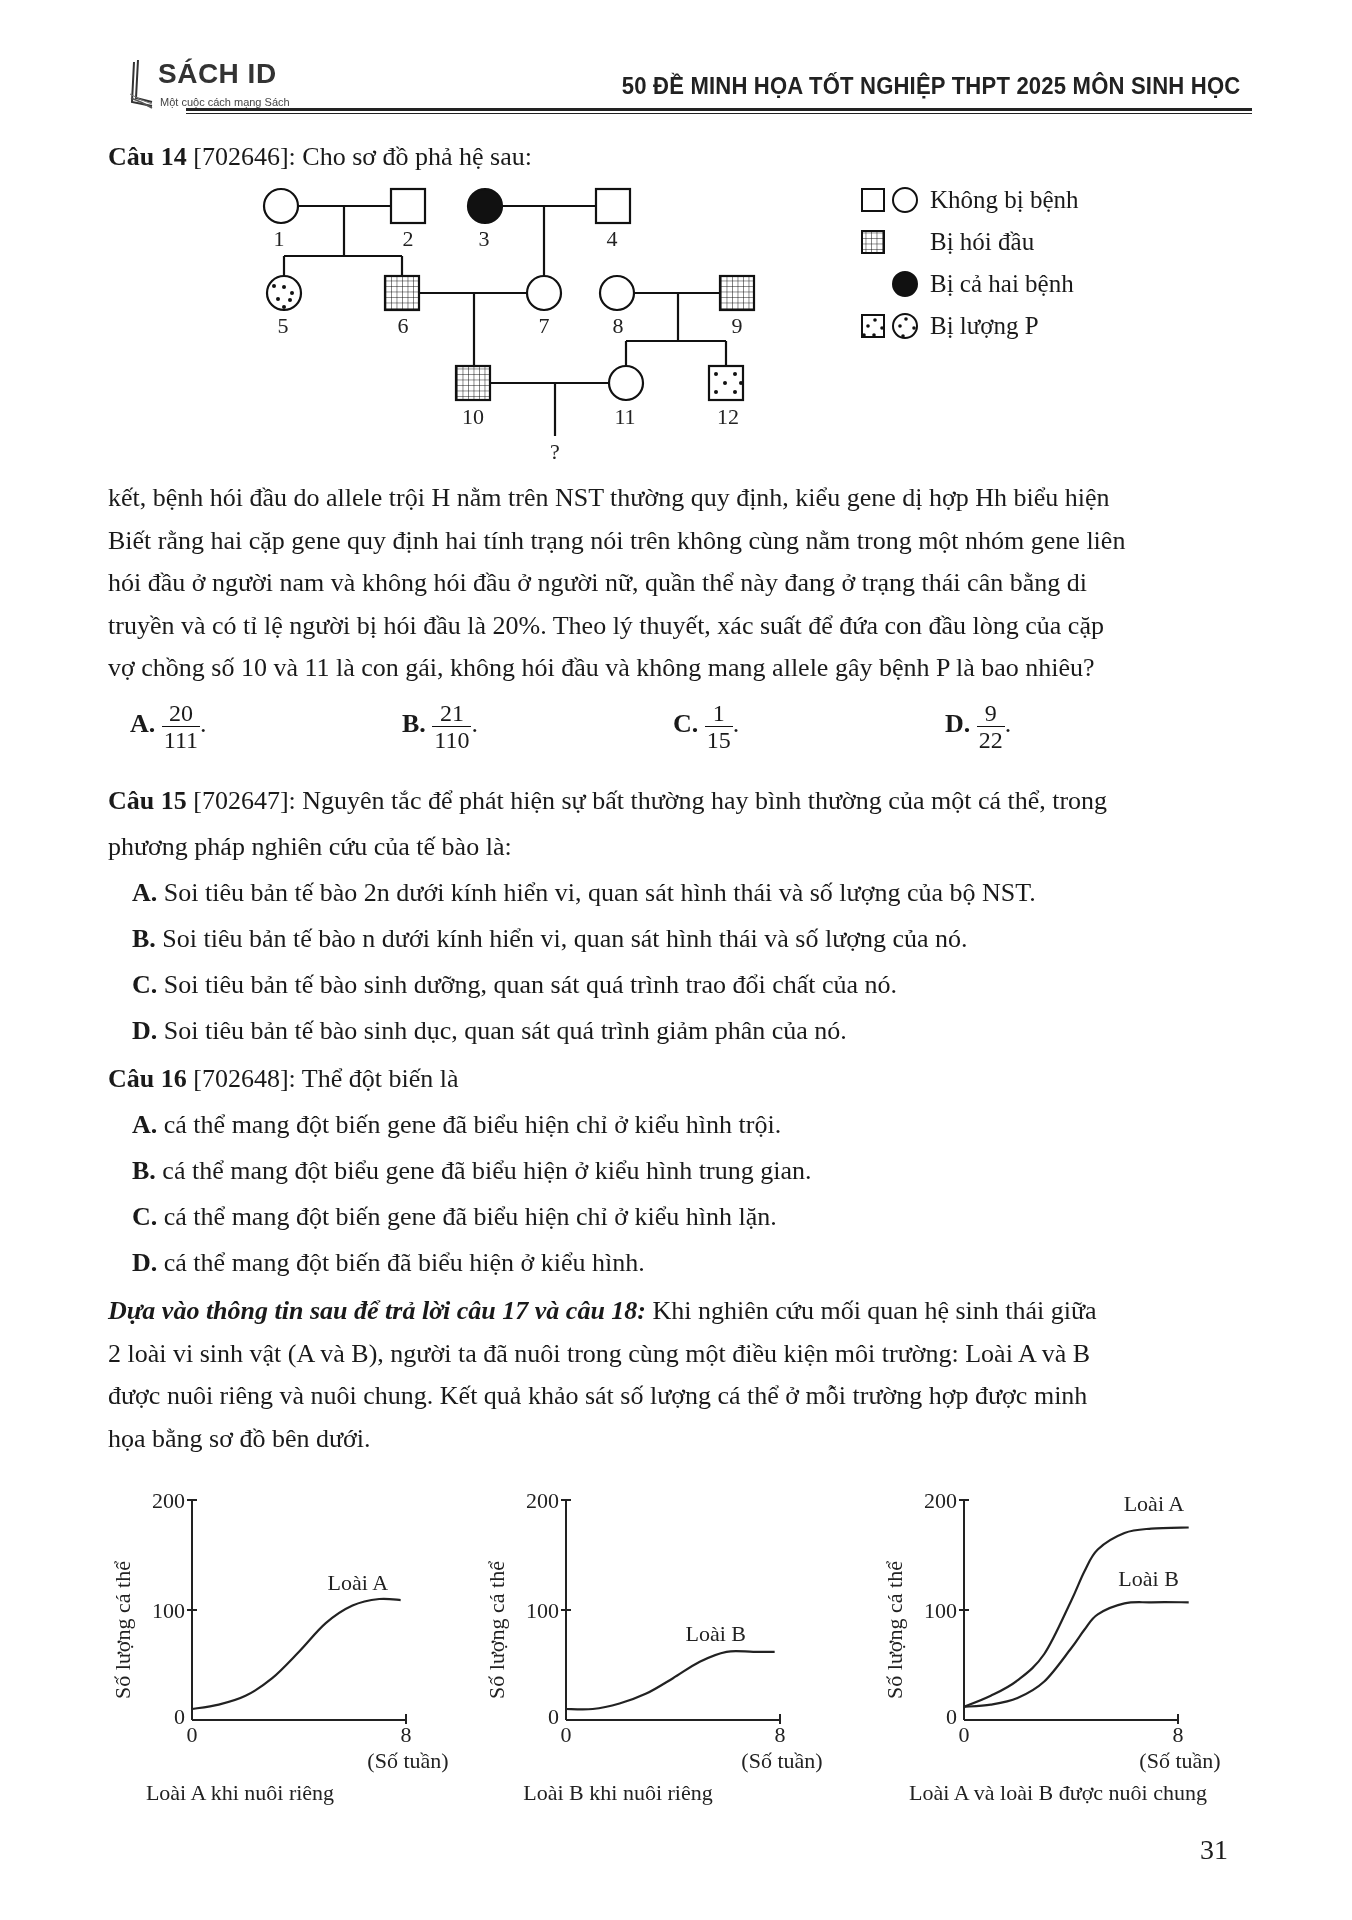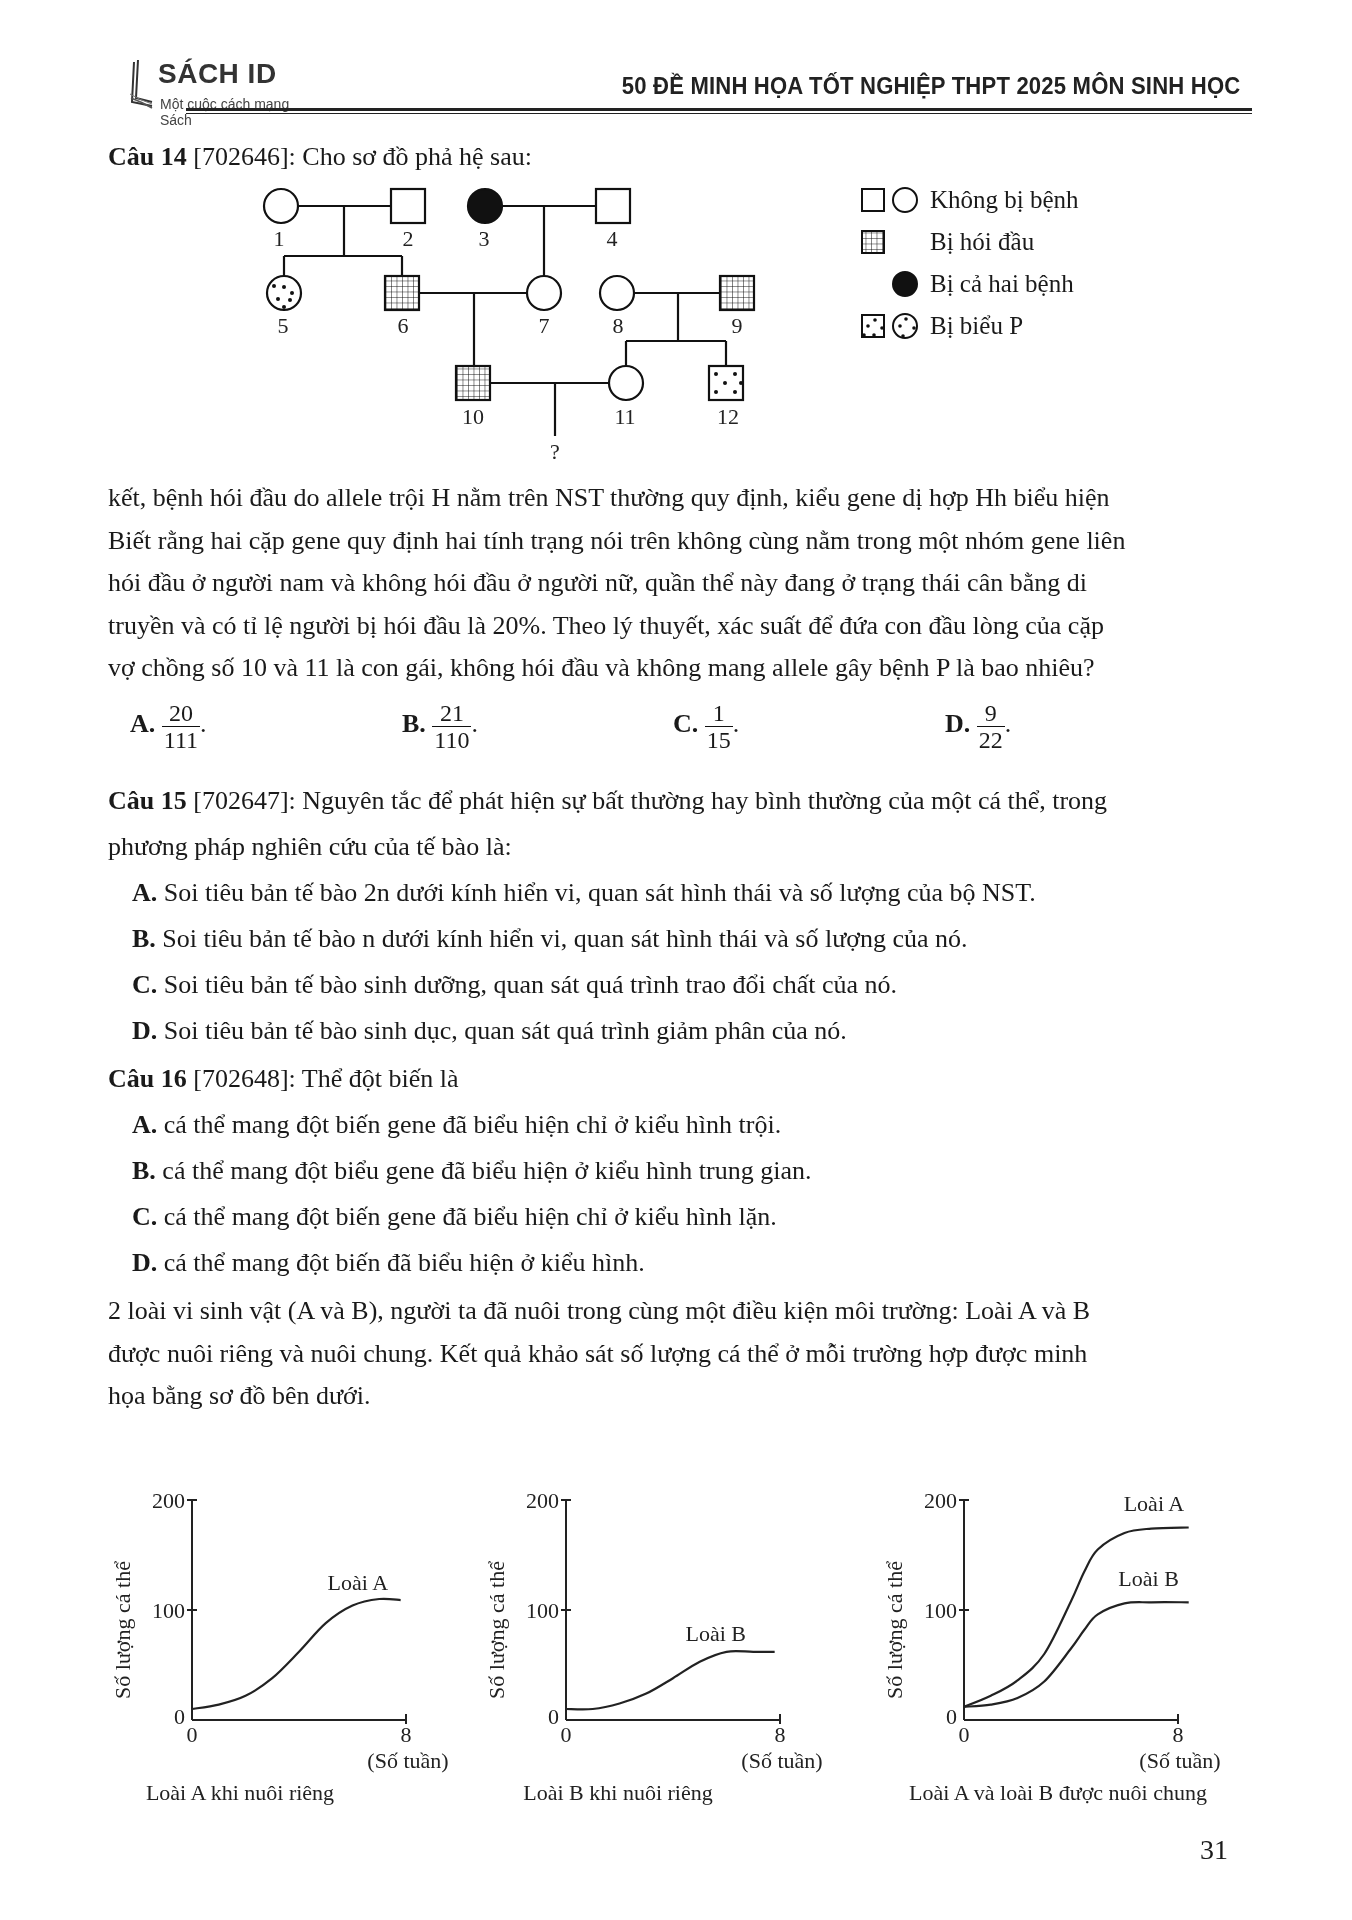--- a/index.html
+++ b/index.html
@@ -5,21 +5,21 @@
   html, body { margin: 0; padding: 0; background: #ffffff; }
   body { width: 1352px; height: 1920px; position: relative; overflow: hidden;
          font-family: "Liberation Serif", "DejaVu Serif", serif; color: #1a1a1a; }
   .abs { position: absolute; }
   
   .logo { left: 128px; top: 56px; width: 190px; height: 60px; }
   .logo-mark { position: absolute; left: 0; top: 2px; width: 26px; height: 52px; }
   .logo-title { position: absolute; left: 30px; top: 2px; font-family: "Liberation Sans", "DejaVu Sans", sans-serif;
                 font-size: 28px; font-weight: bold; color: #333; letter-spacing: 0.5px; }
   .logo-sub { position: absolute; left: 32px; top: 40px; font-family: "Liberation Sans", "DejaVu Sans", sans-serif;
-              font-size: 14px; color: #444; }
+              font-size: 11px; color: #444; }
   .header-title { right: 112px; top: 72px; font-family: "Liberation Sans", "DejaVu Sans", sans-serif;
                   font-size: 24px; font-weight: bold; color: #222; letter-spacing: 0.2px; transform: scaleX(0.92); transform-origin: right; }
   .header-rule { left: 186px; top: 108px; width: 1066px; height: 0; border-top: 3px solid #222; }
   .header-rule2 { left: 186px; top: 113px; width: 1066px; height: 0; border-top: 1px solid #222; }
 
   .txt { font-size: 26px; line-height: 42px; }
   .q-line { left: 108px; }
   .q-head b { font-weight: bold; }
   .para { left: 108px; width: 1144px; font-size: 26px; line-height: 42.5px; text-align: justify; }
   .opt { left: 132px; font-size: 26px; line-height: 42px; }
@@ -168,21 +168,21 @@
           <circle cx="22" cy="17" r="1.8"></circle>
         </g>
       <circle cx="45" cy="15" r="12" fill="#fff" stroke="#111" stroke-width="2"></circle>
       <g fill="#111">
           <circle cx="40" cy="15" r="1.8"></circle>
           <circle cx="46" cy="8" r="1.8"></circle>
           <circle cx="54" cy="17" r="1.8"></circle>
           <circle cx="43" cy="25" r="1.8"></circle>
         </g>
     </svg>
-    <span style="margin-left:8px;">Bị biểu P</span>
+    <span style="margin-left:8px;">Bị lượng P</span>
   </div>
 </div>
 
 <div class="abs para" style="top:477px;">
   <div>kết, bệnh hói đầu do allele trội H nằm trên NST thường quy định, kiểu gene dị hợp Hh biểu hiện</div>
   <div>Biết rằng hai cặp gene quy định hai tính trạng nói trên không cùng nằm trong một nhóm gene liên</div>
   <div>hói đầu ở người nam và không hói đầu ở người nữ, quần thể này đang ở trạng thái cân bằng di</div>
   <div>truyền và có tỉ lệ người bị hói đầu là 20%. Theo lý thuyết, xác suất để đứa con đầu lòng của cặp</div>
   <div>vợ chồng số 10 và 11 là con gái, không hói đầu và không mang allele gây bệnh P là bao nhiêu?</div>
 </div>
@@ -215,20 +215,21 @@
 
 <div class="abs txt q-line" style="top:1058px;">
   <b>Câu 16</b> <span>[702648]</span><span>: Thể đột biến là</span>
 </div>
 <div class="abs opt" style="top:1104px;"><b>A.</b><span> cá thể mang đột biến gene đã biểu hiện chỉ ở kiểu hình trội.</span></div>
 <div class="abs opt" style="top:1150px;"><b>B.</b><span> cá thể mang đột biểu gene đã biểu hiện ở kiểu hình trung gian.</span></div>
 <div class="abs opt" style="top:1196px;"><b>C.</b><span> cá thể mang đột biến gene đã biểu hiện chỉ ở kiểu hình lặn.</span></div>
 <div class="abs opt" style="top:1242px;"><b>D.</b><span> cá thể mang đột biến đã biểu hiện ở kiểu hình.</span></div>
 
 <div class="abs para" style="top:1290px;">
+  <div><b><i>Dựa vào thông tin sau để trả lời câu 17 và câu 18:</i></b><span> Khi nghiên cứu mối quan hệ sinh thái giữa</span></div>
   <div>2 loài vi sinh vật (A và B), người ta đã nuôi trong cùng một điều kiện môi trường: Loài A và B</div>
   <div>được nuôi riêng và nuôi chung. Kết quả khảo sát số lượng cá thể ở mỗi trường hợp được minh</div>
   <div>họa bằng sơ đồ bên dưới.</div>
 </div>
 
 <svg class="abs chart" id="chart0" style="left:100px;" width="360" height="330">
     <line x1="92" y1="20" x2="92" y2="240" stroke="#222" stroke-width="2"></line>
     <line x1="92" y1="240" x2="306" y2="240" stroke="#222" stroke-width="2"></line>
     <line x1="306" y1="234" x2="306" y2="244" stroke="#222" stroke-width="2"></line>
     <text x="85" y="244" text-anchor="end" font-size="22" font-family="Liberation Serif, serif" fill="#222">0</text>

